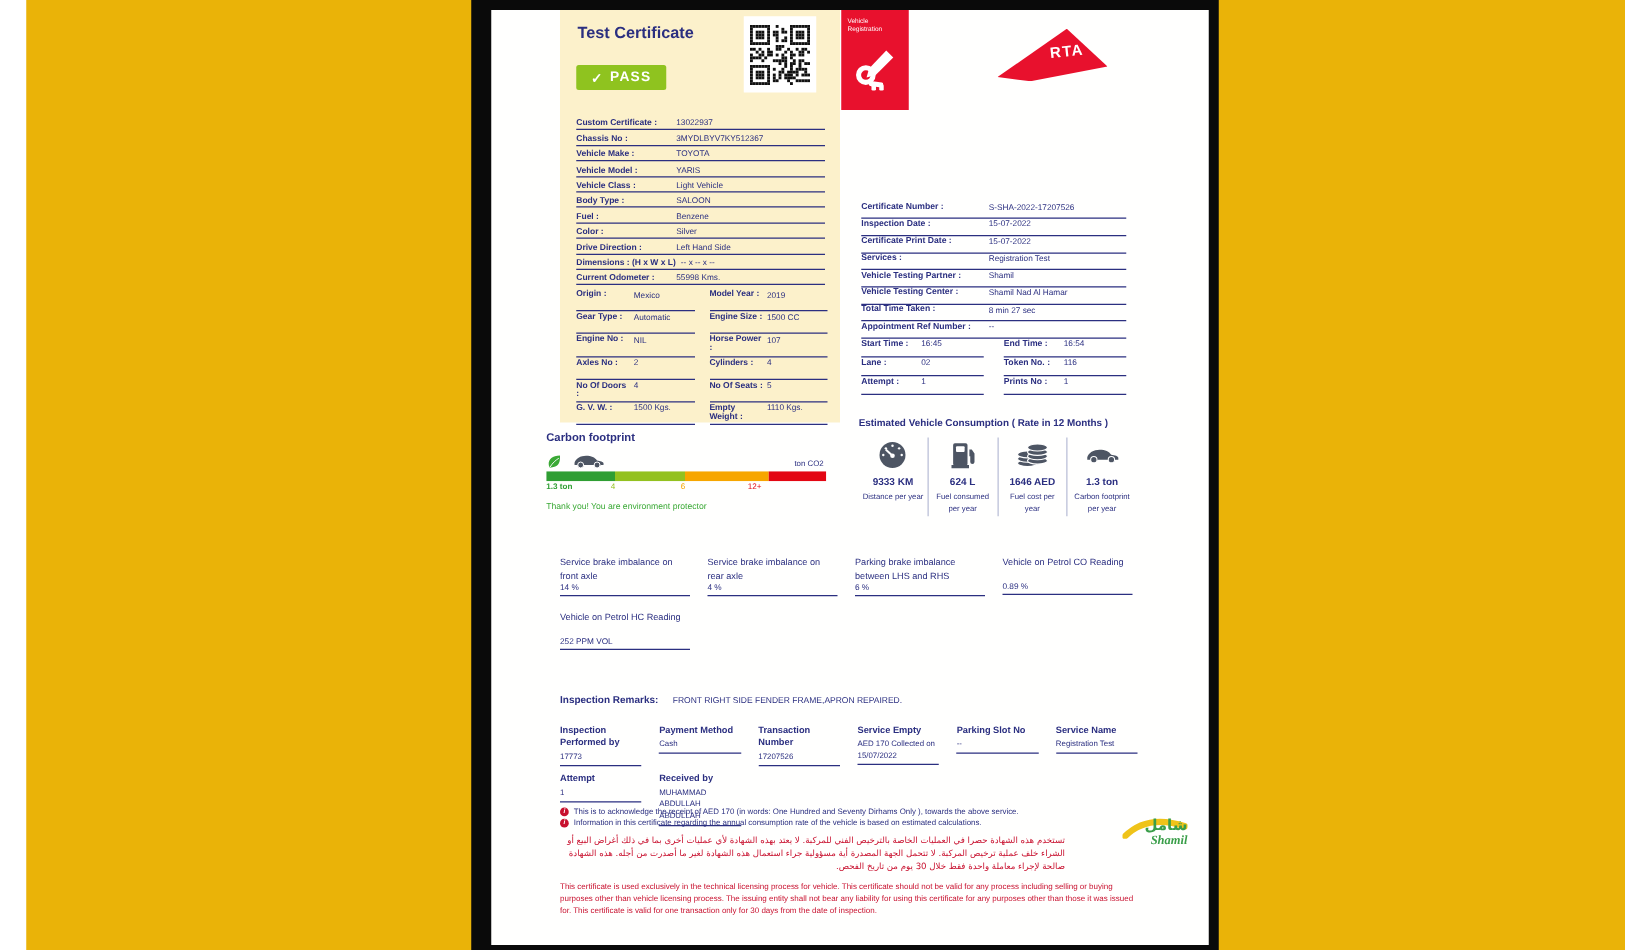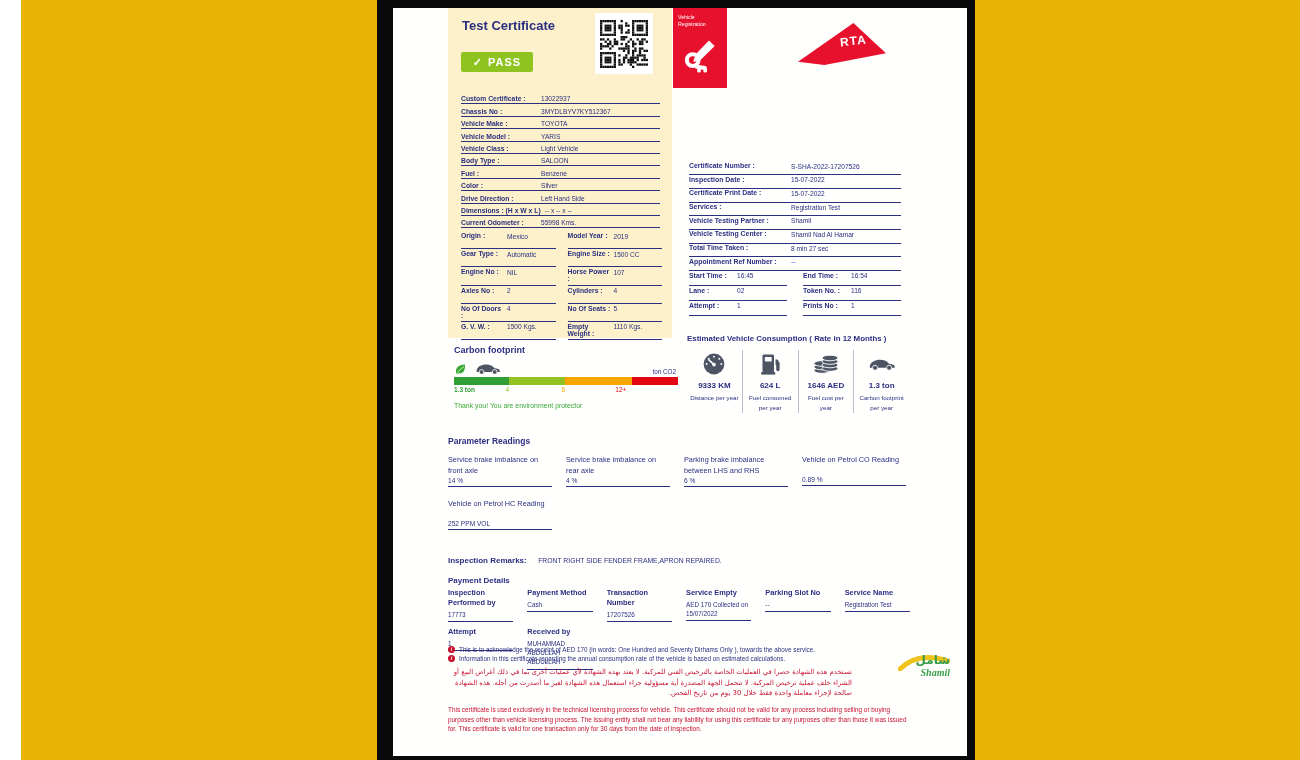--- a/index.html
+++ b/index.html
@@ -43,21 +43,21 @@
   .drow .lbl { font-size:6.9px; font-weight:700; flex:0 0 102px; padding-right:4px; }
   .drow .val { font-size:6.6px; padding-top:.5px; }
 
   .timing { position:absolute; left:296px; top:264px; width:212px; display:flex; gap:16px; }
   .timing .tcol { flex:1; }
   .trow { display:flex; align-items:flex-start; border-bottom:1px solid #2b2f80; min-height:13.5px; padding-bottom:1px; margin-bottom:1.5px; }
   .trow .lbl { font-size:6.9px; font-weight:700; flex:0 0 48px; padding-right:3px; }
   .trow .val { font-size:6.6px; }
 
   
-  .carbon { position:absolute; left:61px; top:337px; width:224px; }
+  .carbon { position:absolute; left:44px; top:337px; width:224px; }
   .sec-title { font-size:9px; font-weight:700; color:#2b2f80; }
   .carbon-icons { position:relative; height:18px; margin-top:4px; }
   .carbon-icons .leaf { position:absolute; left:0; bottom:1px; }
   .carbon-icons .car { position:absolute; left:20px; bottom:1px; }
   .carbon-unit { position:absolute; right:2px; bottom:2px; font-size:6.3px; color:#2b2f80; }
   .carbon-bar { display:flex; height:8px; width:100%; overflow:hidden; }
   .carbon-bar .seg { display:block; height:100%; }
   .carbon-ticks { position:relative; height:11px; font-size:6.5px; }
   .tick-value { position:absolute; left:0; top:1px; color:#2f9e33; font-weight:700; }
   .tick-4  { position:absolute; left:23%; top:1px; color:#93c11f; }
@@ -645,21 +645,20 @@
                 <circle cx="23.6" cy="12" r="2.7" fill="#4d5563" stroke="#fff" stroke-width=".9"></circle>
               </svg>
             </div>
             <div class="cv">1.3 ton</div>
             <div class="cc">Carbon footprint per year</div>
           </div>
         </div>
       </div>
 
       <div class="parameters">
-        <div class="sec-title" style="font-size:8.5px">Parameter Readings</div>
         <div class="param-grid">
 
             <div class="pcell">
               <div class="pname">Service brake imbalance on front axle</div>
               <div class="pval">14 %</div>
             </div>
 
             <div class="pcell">
               <div class="pname">Service brake imbalance on rear axle</div>
               <div class="pval">4 %</div>
@@ -681,21 +680,20 @@
             </div>
           </div>
       </div>
 
       <div class="remarks">
         <span class="rlbl">Inspection Remarks:</span>
         <span class="rval">FRONT RIGHT SIDE FENDER FRAME,APRON REPAIRED.</span>
       </div>
 
       <div class="payment">
-        <div class="sec-title" style="font-size:8px">Payment Details</div>
         <div class="pay-grid">
 
             <div class="paycell">
               <div class="plbl">Inspection Performed by</div>
               <div class="pval">17773</div>
             </div>
 
             <div class="paycell">
               <div class="plbl">Payment Method</div>
               <div class="pval">Cash</div>

